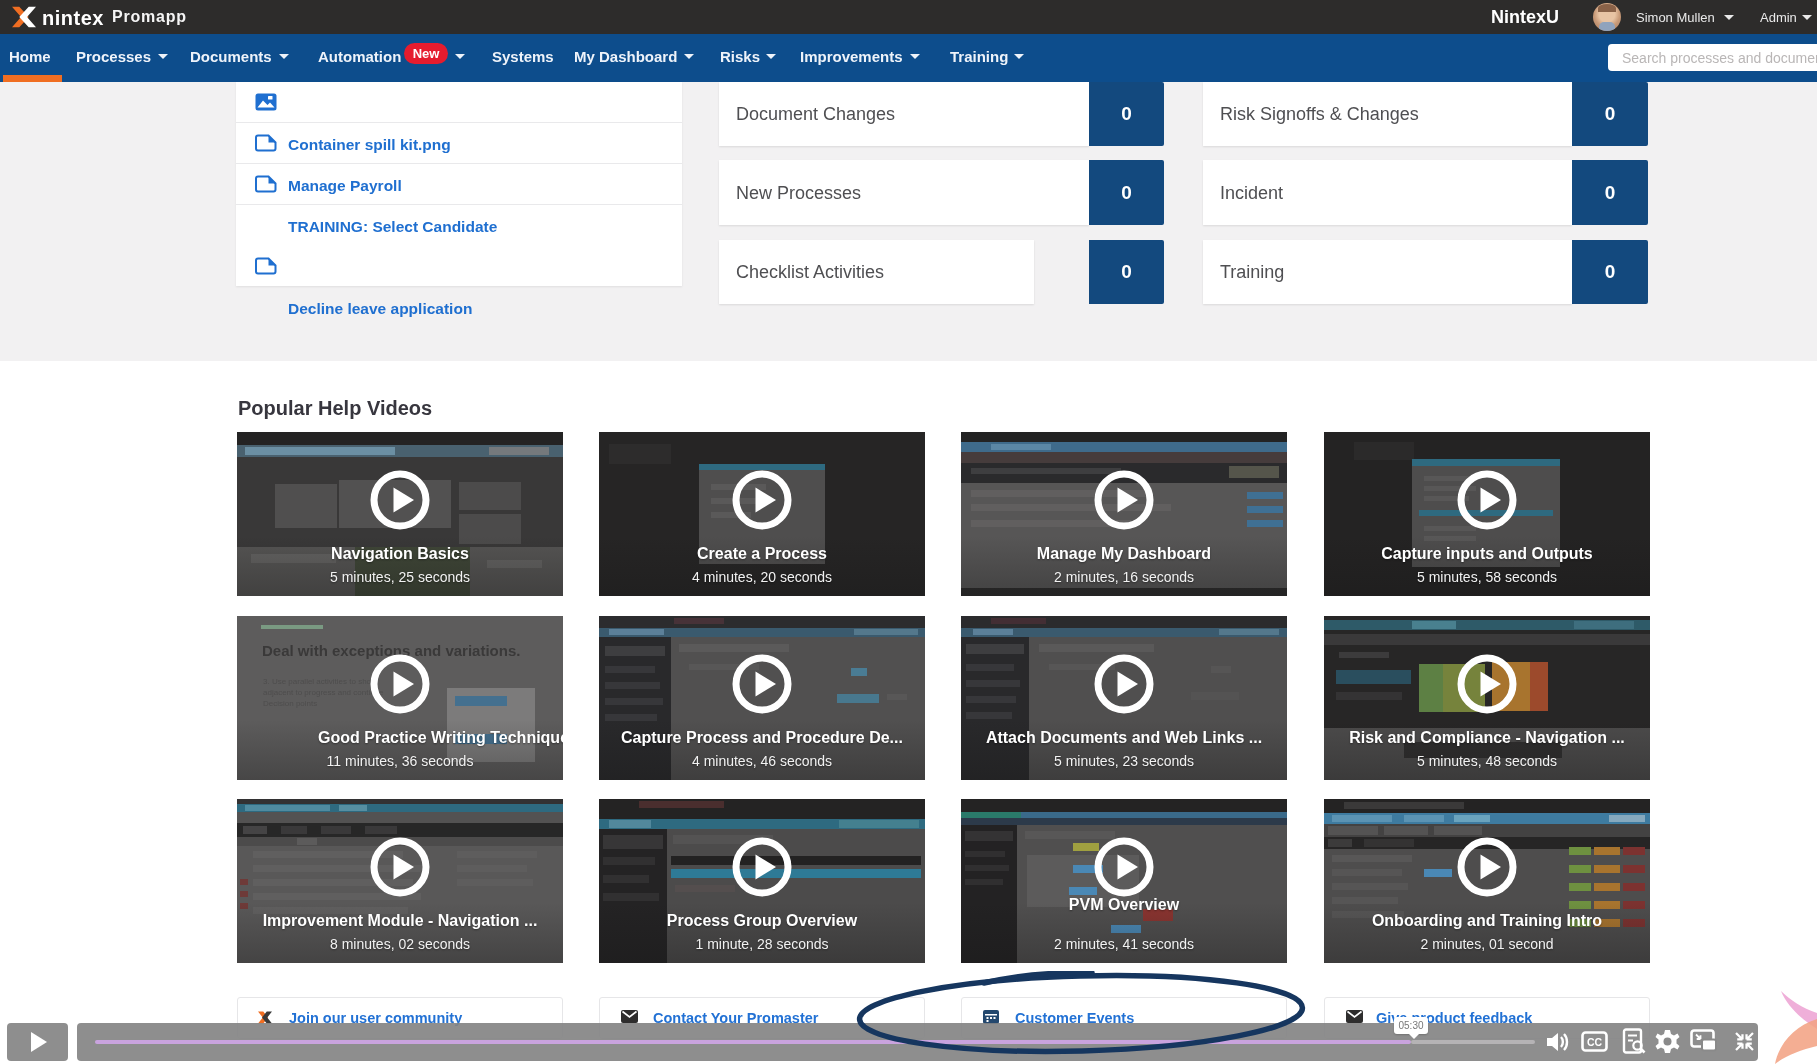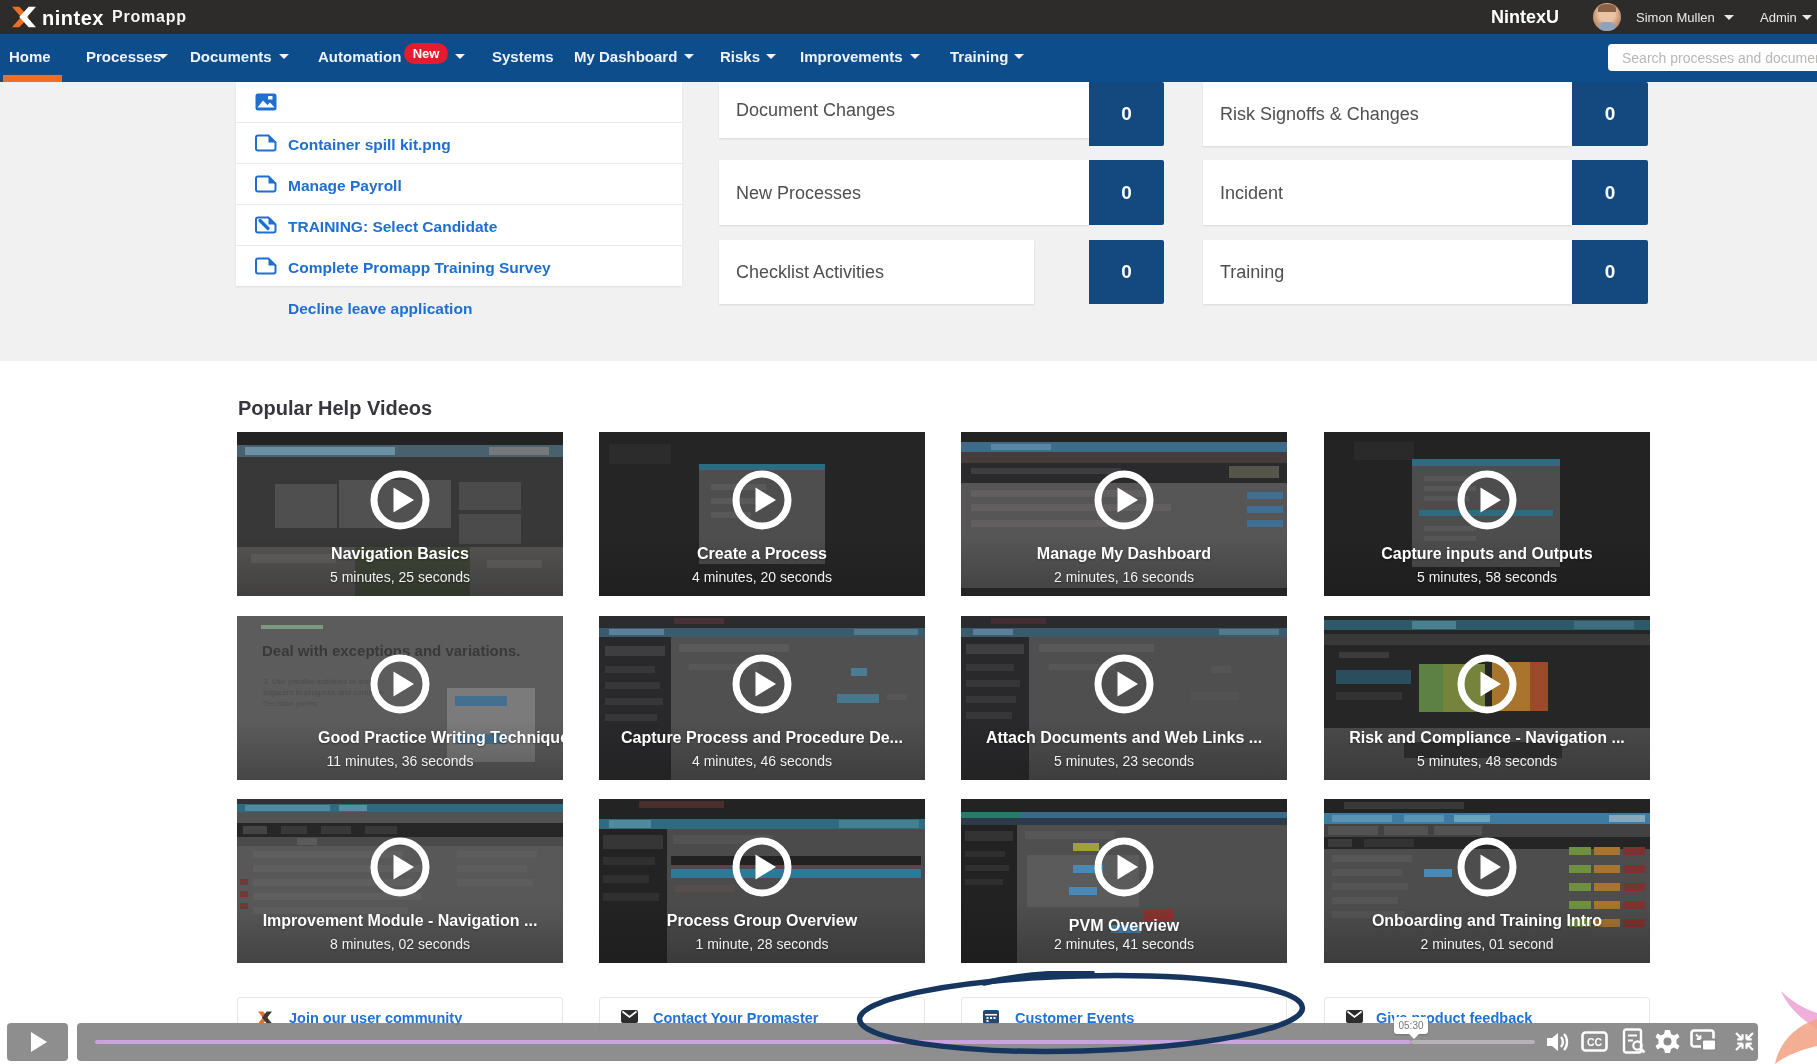--- a/index.html
+++ b/index.html
@@ -85,21 +85,21 @@
 <div class="abs" id="logo-sub">Promapp</div>
 <div class="abs" id="nintexu">NintexU</div>
 <div class="abs" id="avatar"></div>
 <div class="abs" id="user-name">Simon Mullen</div>
 <div class="abs caret-w" style="left:1724px; top:15px;"></div>
 <div class="abs" id="admin">Admin</div>
 <div class="abs caret-w" style="left:1802px; top:15px;"></div>
 
 <div class="abs" id="nav">
   <div class="navitem" style="left:9px;">Home</div>
-  <div class="navitem" style="left:86px;">Processes</div>
+  <div class="navitem" style="left:76px;">Processes</div>
     <div class="ncaret" style="left:158px;"></div>
   <div class="navitem" style="left:190px;">Documents</div>
     <div class="ncaret" style="left:279px;"></div>
   <div class="navitem" style="left:318px;">Automation</div>
     <div id="newpill">New</div>
     <div class="ncaret" style="left:455px;"></div>
   <div class="navitem" style="left:492px;text-align:center;">Systems</div>
   <div class="navitem" style="left:574px;">My Dashboard</div>
     <div class="ncaret" style="left:684px;"></div>
   <div class="navitem" style="left:720px;">Risks</div>
@@ -132,38 +132,30 @@
       </svg>
     <div class="txt">Manage Payroll</div>
   </div>
   <div class="lrow" style="top:82px;">
     <svg width="22" height="18" viewBox="0 0 22 18">
         <path d="M3 1.5 L13.5 1.5 L20.5 8.5 L20.5 14.5 Q20.5 16.5 18.5 16.5 L3 16.5 Q1 16.5 1 14.5 L1 3.5 Q1 1.5 3 1.5 Z" fill="none" stroke="#1f6fd0" stroke-width="2"></path>
         <path d="M13.5 1.5 L20.5 8.5 L13.5 8.5 Z" fill="#1f6fd0"></path>
       </svg>
     <div class="txt">TRAINING: Select Candidate</div>
   </div>
-  <div class="lrow" style="top:123px;">
-    <svg width="22" height="18" viewBox="0 0 22 18">
-        <path d="M3 1.5 L13.5 1.5 L20.5 8.5 L20.5 14.5 Q20.5 16.5 18.5 16.5 L3 16.5 Q1 16.5 1 14.5 L1 3.5 Q1 1.5 3 1.5 Z" fill="none" stroke="#1f6fd0" stroke-width="2"></path>
-        <path d="M13.5 1.5 L20.5 8.5 L13.5 8.5 Z" fill="#1f6fd0"></path>
-        <path d="M5 4.5 L13 12.5" stroke="#1f6fd0" stroke-width="3.2" stroke-linecap="round"></path>
-      </svg>
-    <div class="txt">Complete Promapp Training Survey</div>
-  </div>
   <div class="lrow" style="top:164px; border-bottom:none;">
     <svg width="22" height="18" viewBox="0 0 22 18">
         <path d="M3 1.5 L13.5 1.5 L20.5 8.5 L20.5 14.5 Q20.5 16.5 18.5 16.5 L3 16.5 Q1 16.5 1 14.5 L1 3.5 Q1 1.5 3 1.5 Z" fill="none" stroke="#1f6fd0" stroke-width="2"></path>
         <path d="M13.5 1.5 L20.5 8.5 L13.5 8.5 Z" fill="#1f6fd0"></path>
       </svg>
     <div class="txt">Decline leave application</div>
   </div>
 </div>
 
-<div class="ccard" style="left:719px; top:82px; width:370px; height:56px;">
+<div class="ccard" style="left:719px; top:82px; width:370px; height:64px;">
     <div class="lbl">Document Changes</div>
   </div>
 <div class="cblue" style="left:1089px; top:82px; width:75px; height:64px;">
     <span>0</span>
   </div>
 <div class="ccard" style="left:719px; top:160px; width:370px; height:65px;">
     <div class="lbl">New Processes</div>
   </div>
 <div class="cblue" style="left:1089px; top:160px; width:75px; height:65px;">
     <span>0</span>
@@ -420,21 +412,21 @@
       <div class="in" style="left:66px;top:56px;width:112px;height:52px;background:#5c5b5b;"></div>
       <div class="in" style="left:112px;top:44px;width:26px;height:8px;background:#a0a040;"></div>
       <div class="in" style="left:112px;top:66px;width:30px;height:8px;background:#4a88b5;"></div>
       <div class="in" style="left:108px;top:88px;width:28px;height:8px;background:#4a88b5;"></div>
       <div class="in" style="left:182px;top:110px;width:30px;height:12px;background:#8a3430;"></div>
       <div class="in" style="left:150px;top:126px;width:30px;height:8px;background:#4a88b5;"></div>
       <svg class="play" width="61" height="61" viewBox="0 0 61 61">
         <circle cx="30.5" cy="30.5" r="26" fill="none" stroke="#fff" stroke-width="7"></circle>
         <path d="M24 18 L44.5 30.5 L24 43 Z" fill="#fff"></path>
       </svg>
-      <div class="vtitle" style="top:118px;">PVM Overview</div>
+      <div class="vtitle" style="top:97px;">PVM Overview</div>
       <div class="vdur" style="top:137px;">2 minutes, 41 seconds</div>
     </div>
     <div class="vcard" style="left:1324px; top:799px; background:#4e4d4d;">
       <div class="in" style="left:0px;top:0px;width:326px;height:14px;background:#242323;"></div>
       <div class="in" style="left:20px;top:3px;width:120px;height:7px;background:#3a3939;"></div>
       <div class="in" style="left:0px;top:14px;width:326px;height:11px;background:#3e7ba0;"></div>
       <div class="in" style="left:8px;top:16px;width:60px;height:7px;background:#5b93b3;"></div>
       <div class="in" style="left:80px;top:16px;width:40px;height:7px;background:#5b93b3;"></div>
       <div class="in" style="left:130px;top:16px;width:36px;height:7px;background:#6aa3bd;"></div>
       <div class="in" style="left:285px;top:16px;width:36px;height:7px;background:#86a8bd;"></div>

